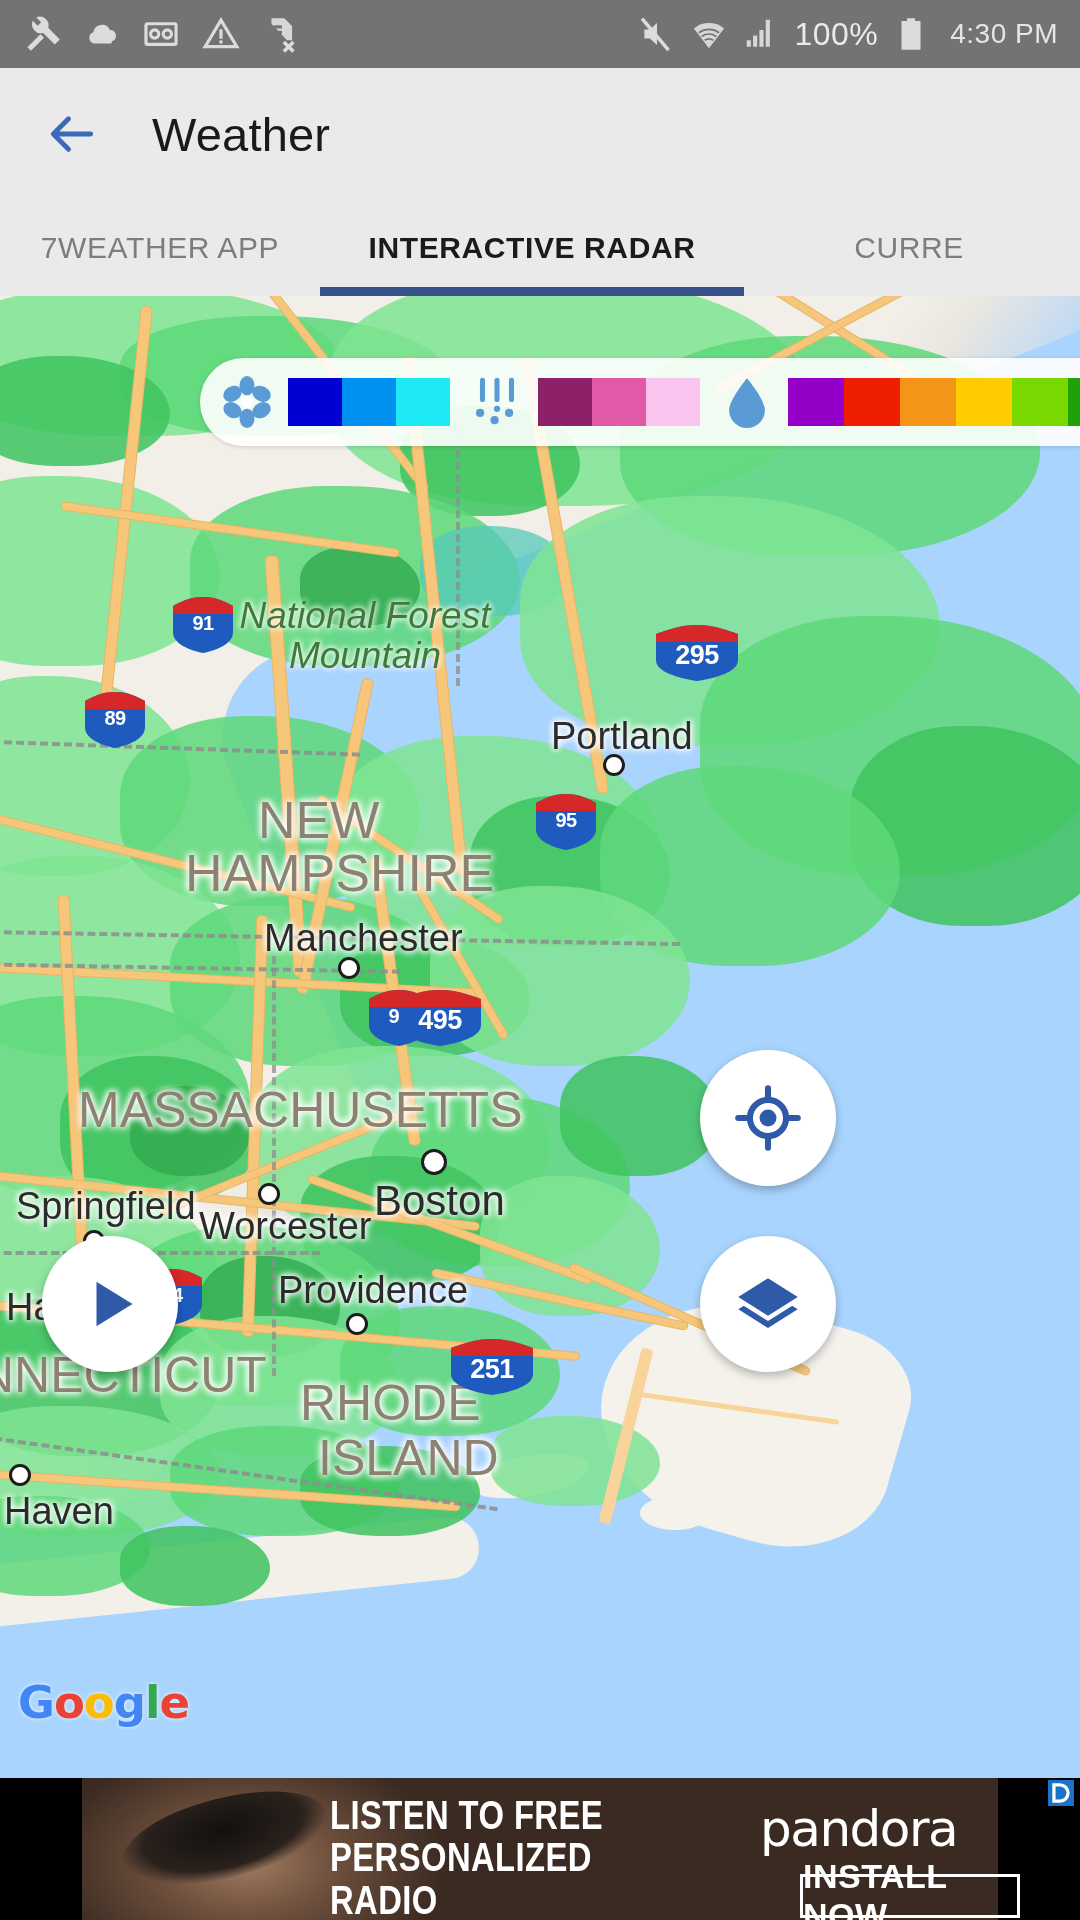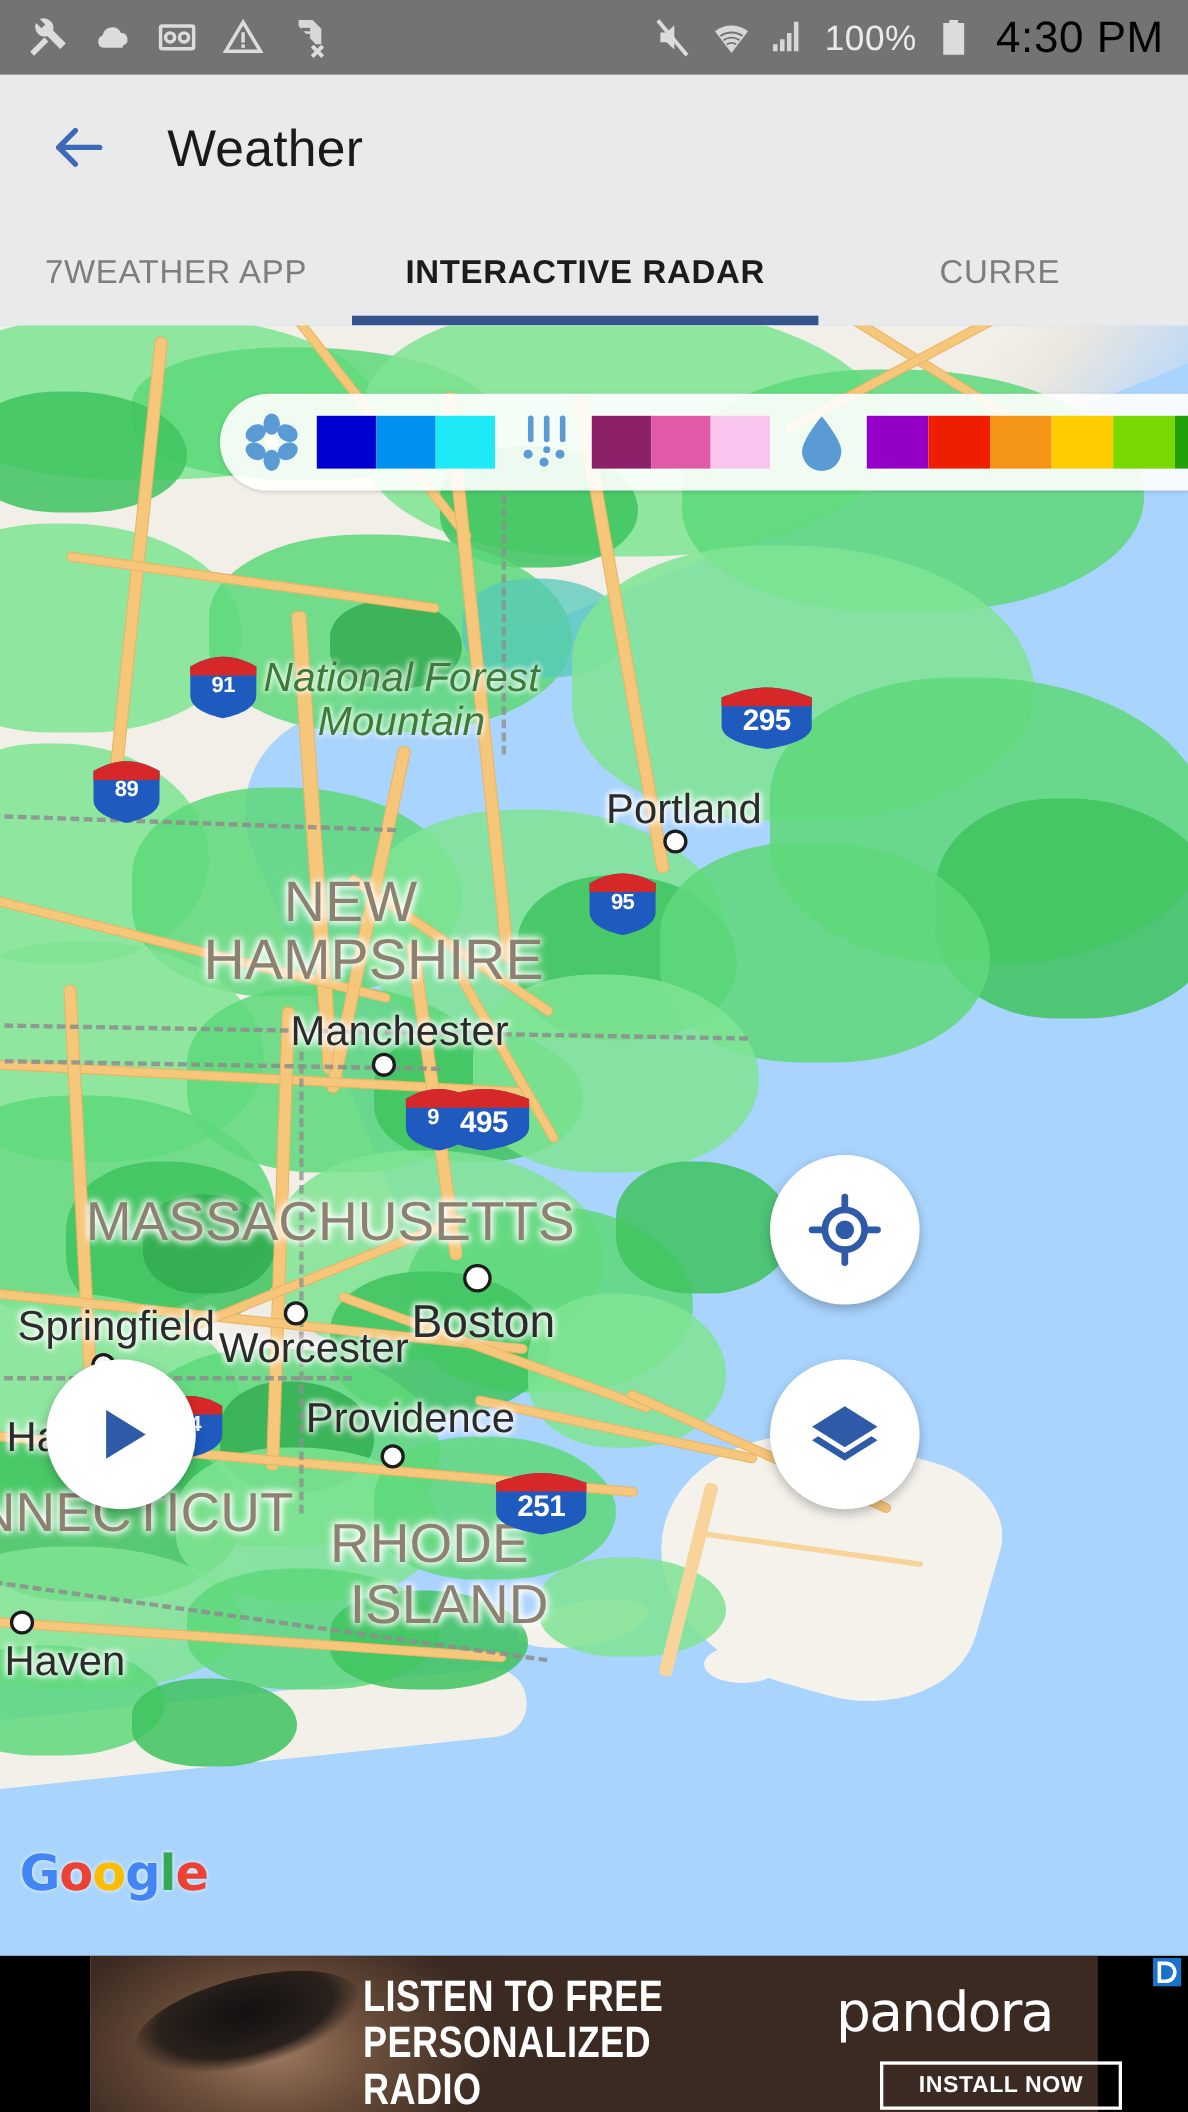--- a/index.html
+++ b/index.html
@@ -14,21 +14,21 @@
   .statusbar {
     position: absolute; left: 0; top: 0; width: 1080px; height: 68px;
     background: #737373; display: flex; align-items: center;
     padding: 0 22px; color: #e2e2e2;
   }
   .sb-left { display: flex; align-items: center; gap: 22px; flex: 0 0 auto; }
   .sb-spacer { flex: 1 1 auto; }
   .sb-right { display: flex; align-items: center; gap: 14px; flex: 0 0 auto; }
   .sb-icon { width: 38px; height: 40px; display: block; }
   .sb-pct { font-size: 32px; letter-spacing: .5px; color: #eaeaea; font-weight: 400;}
-  .sb-time { font-size: 40px; color: #000000; letter-spacing: .5px; margin-left: 6px; }
+  .sb-time { font-size: 28px; color: #e5e5e5; letter-spacing: .5px; margin-left: 6px; }
 
   
   .appbar {
     position: absolute; left: 0; top: 68px; width: 1080px; height: 132px;
     background: #eaeaea; display: flex; align-items: center; padding-left: 44px;
   }
   .back-arrow { width: 56px; height: 56px; flex: 0 0 auto; }
   .app-title {
     font-size: 47px; color: #1a1a1a; margin-left: 52px;
     font-weight: 400; letter-spacing: .2px;
@@ -210,21 +210,21 @@
     font-weight: 700; font-family: "Liberation Sans Narrow","Liberation Sans", sans-serif;
     text-align: left; transform: scaleX(.82); transform-origin: left top;
   }
   .ad-brand {
     position: absolute; left: 760px; top: 22px; color: #fff;
     font-size: 50px; font-weight: 400; letter-spacing: -1.5px;
     font-family: "DejaVu Sans", sans-serif;
   }
   .ad-cta {
     position: absolute; left: 800px; top: 96px; width: 220px; height: 44px;
-    border: 3px solid #fff; color: #fff; font-size: 21px; font-weight: 700;
+    border: 3px solid #fff; color: #fff; font-size: 34px; font-weight: 700;
     display: flex; align-items: center; justify-content: center; letter-spacing: .5px;
   }
   .ad-choices {
     position: absolute; right: 6px; top: 2px; width: 26px; height: 26px;
     z-index: 4;
   }
 </style>
 </head>
 <body>
 

